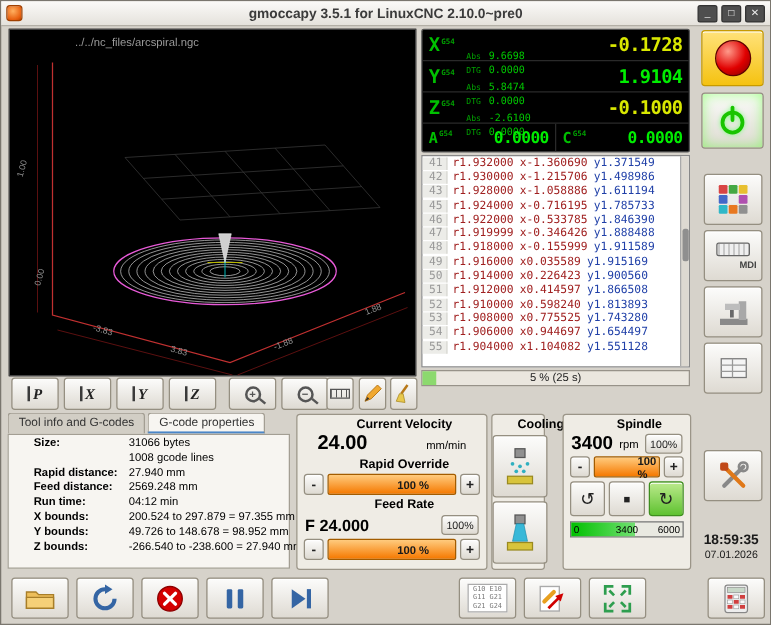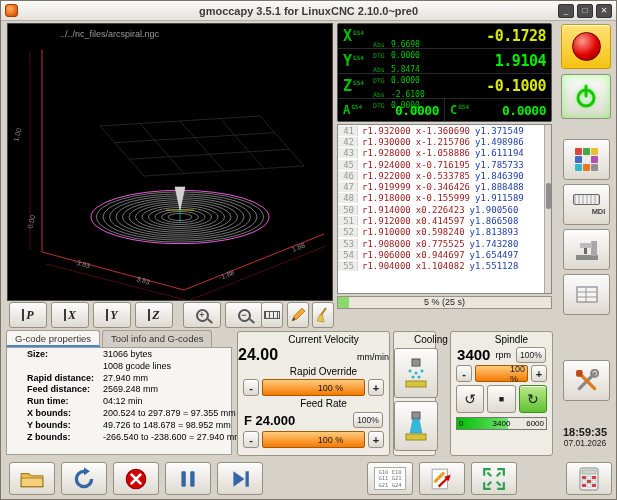--- a/index.html
+++ b/index.html
@@ -84,29 +84,29 @@
     margin-right:2px; cursor:pointer; }
   .tab.active { background:#F7F5F1; border-bottom:2px solid #4A86C8; font-weight:normal; }
   .props { position:absolute; left:5px; top:346px; width:226px; height:108px; background:#F7F5F1;
     border:1px solid #A39E93; padding-top:1px; }
   .prow { display:flex; line-height:11.8px; font-size:9px; padding-left:20px; white-space:nowrap; }
   .plabel { width:76px; font-weight:bold; flex-shrink:0; }
 
   
   .panel { position:absolute; top:330px; height:125px; background:#EFECE5; border:1px solid #9B9588;
     border-radius:3px; }
-  .vp-title { text-align:center; font-weight:normal; font-size:10px; margin-top:2px;margin-left:20px; }
-  .vel-row { display:flex; justify-content:space-between; align-items:baseline; gap:8px; margin:1px 0; }
+  .vp-title { text-align:center; font-weight:bold; font-size:10px; margin-top:2px;margin-left:20px; }
+  .vel-row { display:flex; justify-content:flex-end; align-items:baseline; gap:8px; margin:1px 16px; }
   .vel-big { font-size:16px; font-weight:bold; }
   .vel-unit { font-size:9px;padding-left:39px; }
   .slider-row { display:flex; gap:3px; margin:2px 5px; height:17px; }
   .sl-btn { width:16px; font-size:11px; font-weight:bold; }
   .sl-track { flex:1; border:1px solid #A35C00; border-radius:2px;
     background:linear-gradient(#FFCB7E,#F57900); display:flex; align-items:center; justify-content:center;
-    font-size:9px; font-weight:normal; color:#1A1A1A; cursor:pointer;padding-left:34px; }
+    font-size:9px; font-weight:bold; color:#1A1A1A; cursor:pointer;padding-left:34px; }
   .feed-row { display:flex; justify-content:space-between; align-items:center; margin:3px 6px; }
   .feed-big { font-size:13px; font-weight:bold; }
   .reset-btn { width:30px; height:16px; font-size:8.5px; }
   .cool-btn { width:44px; height:50px; margin:3px auto 0; }
   .rpm-row { display:flex; align-items:center; justify-content:center; gap:5px; margin-top:1px; }
   .rpm-big { font-size:15px; font-weight:bold; }
   .rpm-unit { font-size:9px; }
   .sp-btn-row { display:flex; gap:3px; margin:3px 5px 0; height:28px; }
   .sp-btn-row .btn { flex:1; font-size:14px; }
   .sp-active { background:linear-gradient(#BCEA8C,#5FC231); border-color:#3E8E1E; }
@@ -294,20 +294,26 @@
         <span class="gy">y1.888488</span>
       </div>
 
       <div class="gline">
         <span class="gnum">48</span>
         <span class="gr">r1.918000</span>
         <span class="gx">x-0.155999</span>
         <span class="gy">y1.911589</span>
       </div>
 
+      <div class="gline">
+        <span class="gnum">49</span>
+        <span class="gr">r1.916000</span>
+        <span class="gx">x0.035589</span>
+        <span class="gy">y1.915169</span>
+      </div>
 
       <div class="gline">
         <span class="gnum">50</span>
         <span class="gr">r1.914000</span>
         <span class="gx">x0.226423</span>
         <span class="gy">y1.900560</span>
       </div>
 
       <div class="gline">
         <span class="gnum">51</span>
@@ -396,22 +402,22 @@
     </svg>
   </button>
   <button class="btn abs ptb" style="left:311px;width:22px">
     <svg width="18" height="18" viewBox="0 0 18 18">
       <line x1="12" y1="2" x2="7" y2="9" stroke="#B87818" stroke-width="2"></line>
       <polygon points="3,15 10,16 8.5,9 5.5,9" fill="#E8C84C" stroke="#A88820" stroke-width="0.6"></polygon>
     </svg>
   </button>
 
   <div class="tabs">
+    <div class="tab">Tool info and G-codes</div>
     <div class="tab active">G-code properties</div>
-    <div class="tab">Tool info and G-codes</div>
   </div>
   <div class="props">
 
       <div class="prow">
         <span class="plabel">Size:</span>
         <span class="pvalue">31066 bytes</span>
       </div>
 
       <div class="prow">
         <span class="plabel"></span>

